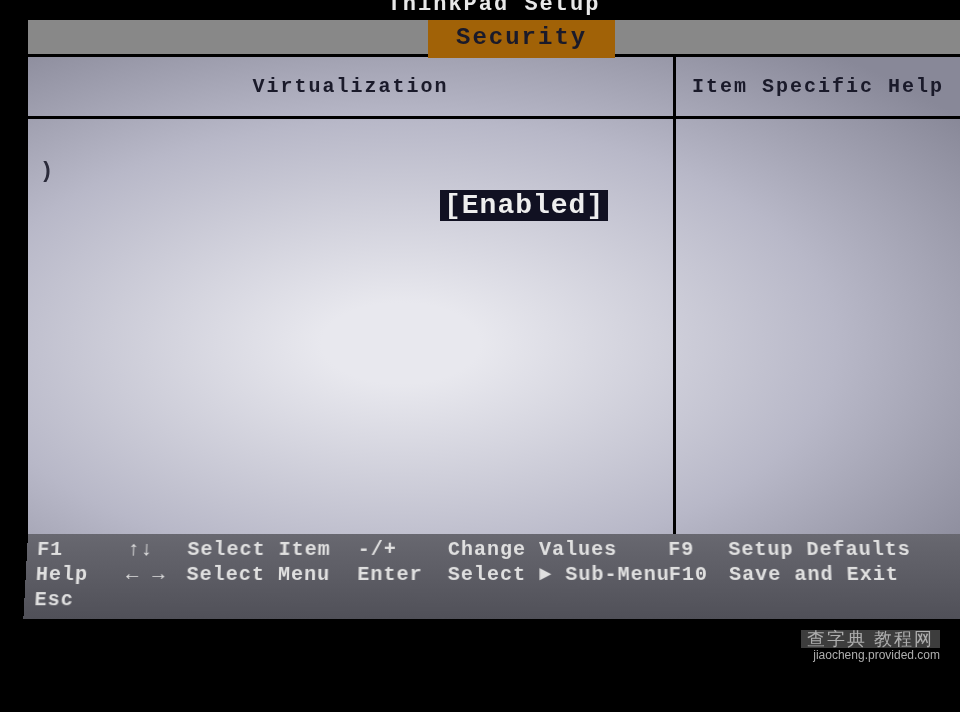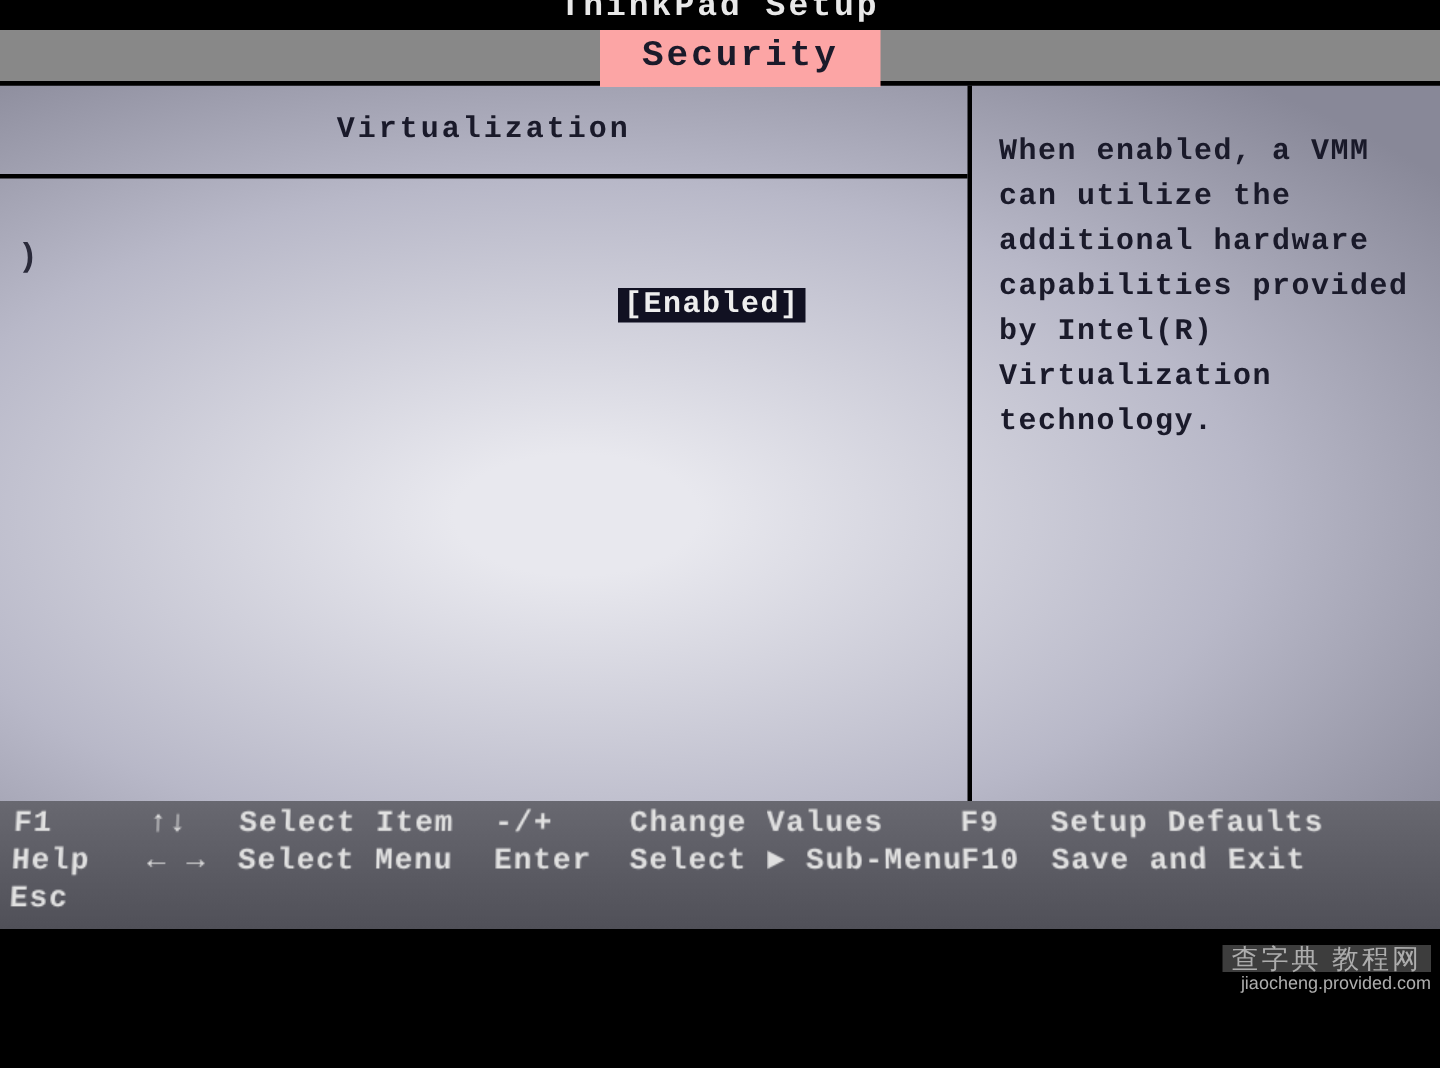--- a/index.html
+++ b/index.html
@@ -12,41 +12,42 @@
     overflow: hidden;
     position: relative;
   }
   .screen {
     position: absolute;
     top: 0;
     left: 0;
     width: 960px;
     height: 640px;
     background: #000;
+    padding-left: 28px;
   }
   .title-bar {
     color: #e8e8e8;
     text-align: center;
     font-size: 22px;
     letter-spacing: 2px;
     padding-top: 0;
     height: 18px;
     line-height: 10px;
   }
   .menu-bar {
     background: #888;
     height: 34px;
     margin-top: 2px;
     position: relative;
   }
   .active-tab {
     position: absolute;
     left: 400px;
     top: 0;
-    background: #fca5a5;
+    background: #a16207;
     color: #1a1a2a;
     font-size: 24px;
     letter-spacing: 2px;
     padding: 2px 28px;
     height: 38px;
     line-height: 32px;
   }
   .main-area {
     display: flex;
     background: #cfcfd8;
@@ -89,21 +90,21 @@
   }
   .setting-value-row {
     margin-top: 6px;
     padding-left: 400px;
   }
   .setting-value {
     background: #111122;
     color: #eee;
     padding: 0 4px;
     letter-spacing: 1px;
-    font-size: 20px;
+    font-size: 28px;
   }
   .help-content {
     padding: 30px 14px 10px 18px;
     color: #1a1a2a;
     font-size: 20px;
     letter-spacing: 1px;
     line-height: 30px;
   }
   .footer {
     background: #606068;
@@ -114,21 +115,21 @@
     padding: 4px 10px 8px 10px;
     display: grid;
     grid-template-columns: 90px 60px 170px 90px 220px 60px auto;
     row-gap: 2px;
     transform: perspective(900px) rotateX(6deg);
     transform-origin: top center;
   }
   .footer span { white-space: nowrap; }
   .watermark {
     position: absolute;
-    right: 6px;
+    right: 20px;
     bottom: 50px;
     color: #ccc;
     font-family: sans-serif;
     font-size: 12px;
     text-align: right;
     line-height: 14px;
     opacity: .85;
     font-weight: normal;
   }
   .watermark .big {
@@ -155,21 +156,21 @@
       <div class="left-content">
         <div class="setting-line">
           <span>)</span>
         </div>
         <div class="setting-value-row">
           <span class="setting-value">[Enabled]</span>
         </div>
       </div>
     </div>
     <div class="right-panel">
-      <div class="help-content">When enabled, a VMM can utilize the additional hardware capabilities provided by Intel(R) Virtualization technology.</div>
+      <div class="panel-header">Item Specific Help</div>
     </div>
   </div>
 
   <div class="footer">
     <span>F1</span>
     <span></span>
     <span style="grid-column:1;grid-row:2">Help</span>
 
     <span style="grid-column:2;grid-row:1">↑↓</span>
     <span style="grid-column:3;grid-row:1">Select Item</span>

